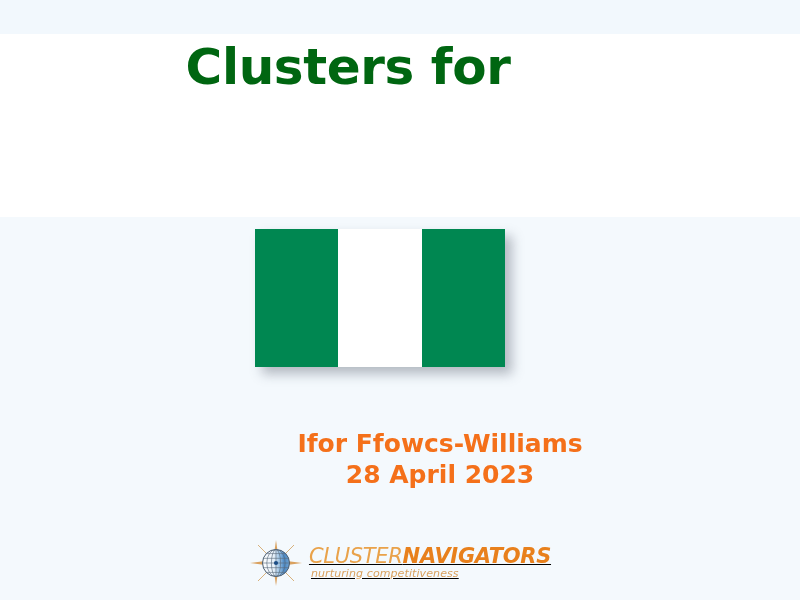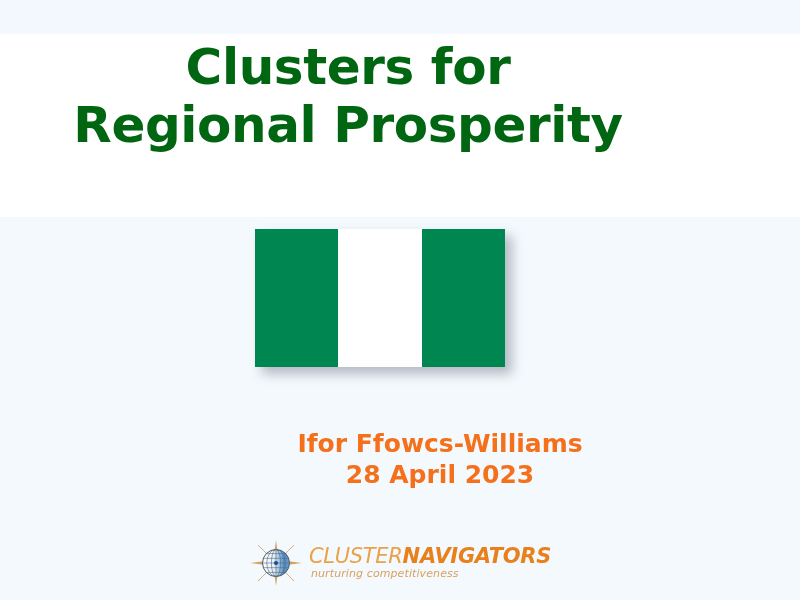--- a/index.html
+++ b/index.html
@@ -93,20 +93,21 @@
   
   .logo-block {
     position: absolute;
     top: 539px;
     left: 0;
     width: 800px;
     display: flex;
     justify-content: center;
     align-items: center;
     z-index: 5;
+    text-decoration: underline;
   }
   .logo-inner {
     display: flex;
     align-items: center;
     gap: 6px;
   }
   .logo-mark {
     width: 54px;
     height: 48px;
     flex: 0 0 54px;
@@ -142,21 +143,20 @@
 <body>
 
 <div class="slide">
 
   <div class="band band-top"></div>
   <div class="band band-white"></div>
   <div class="band band-bottom"></div>
 
   <div class="title-block">
     <span class="title-line">Clusters for</span>
-    <span class="title-line">Regional Prosperity</span>
   </div>
 
   <div class="flag-wrap">
     <div class="flag">
       <div class="flag-stripe stripe-green"></div>
       <div class="flag-stripe stripe-white"></div>
       <div class="flag-stripe stripe-green"></div>
     </div>
   </div>
 

